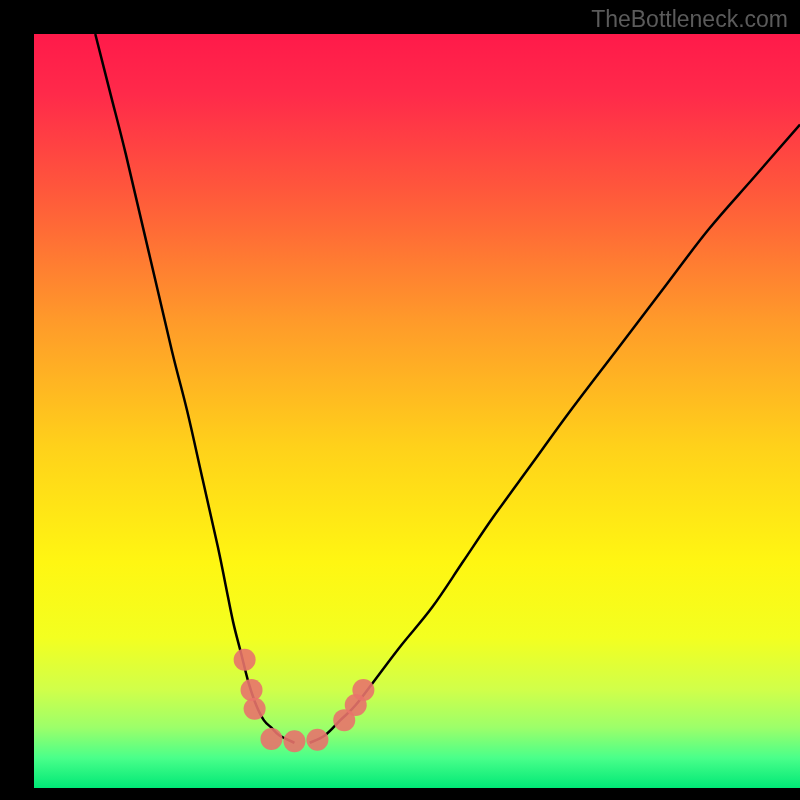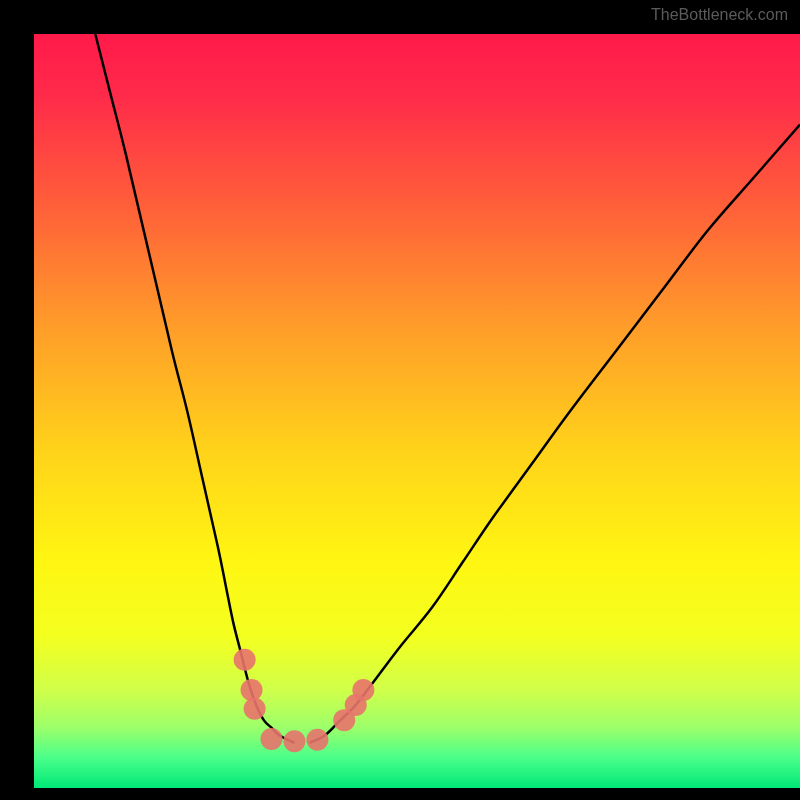--- a/index.html
+++ b/index.html
@@ -10,21 +10,21 @@
     background: #000;
     position: relative;
     overflow: hidden;
   }
   .watermark {
     position: absolute;
     top: 6px;
     right: 12px;
     color: #5b5b5b;
     font-family: Arial, Helvetica, sans-serif;
-    font-size: 16px;
+    font-size: 23px;
     font-weight: 500;
     z-index: 10;
   }
   svg {
     position: absolute;
     top: 0;
     left: 0;
   }
 </style>
 </head>

